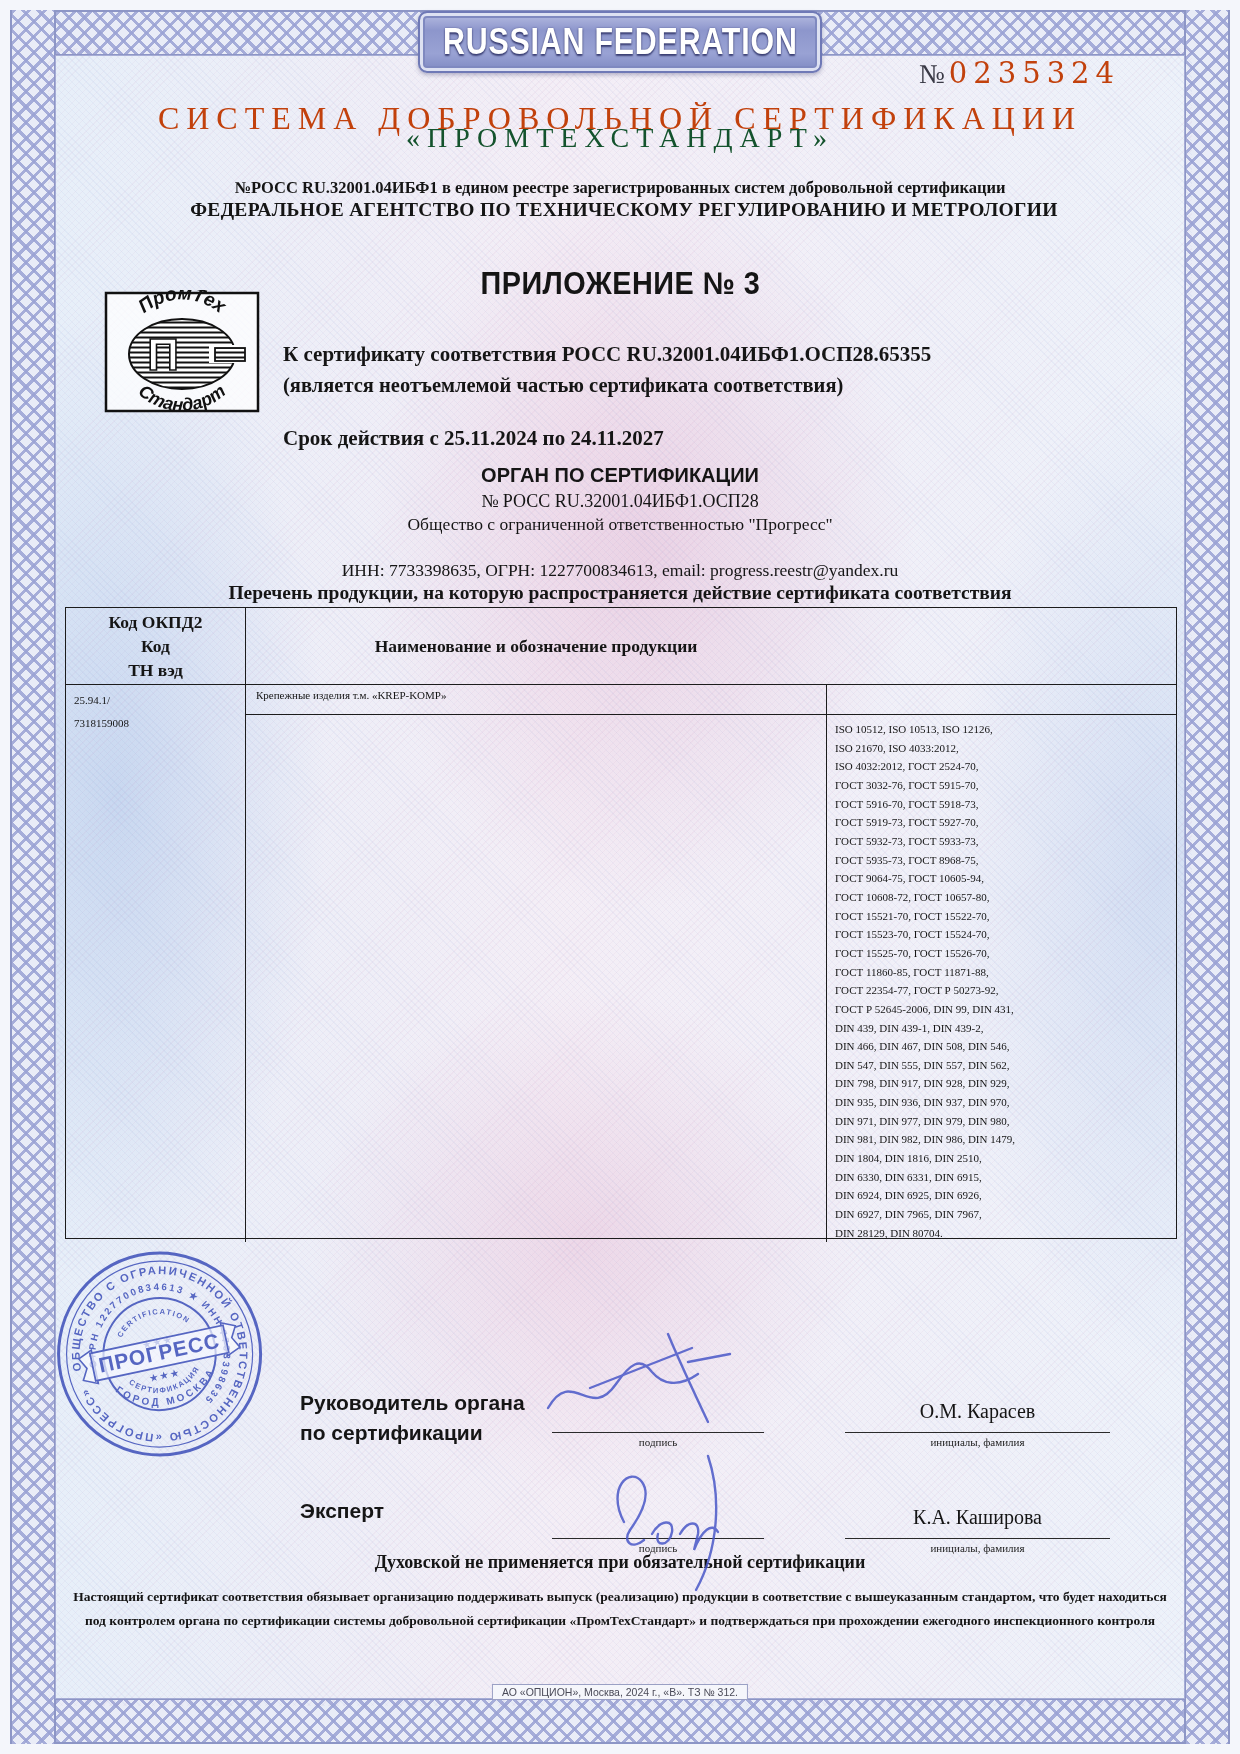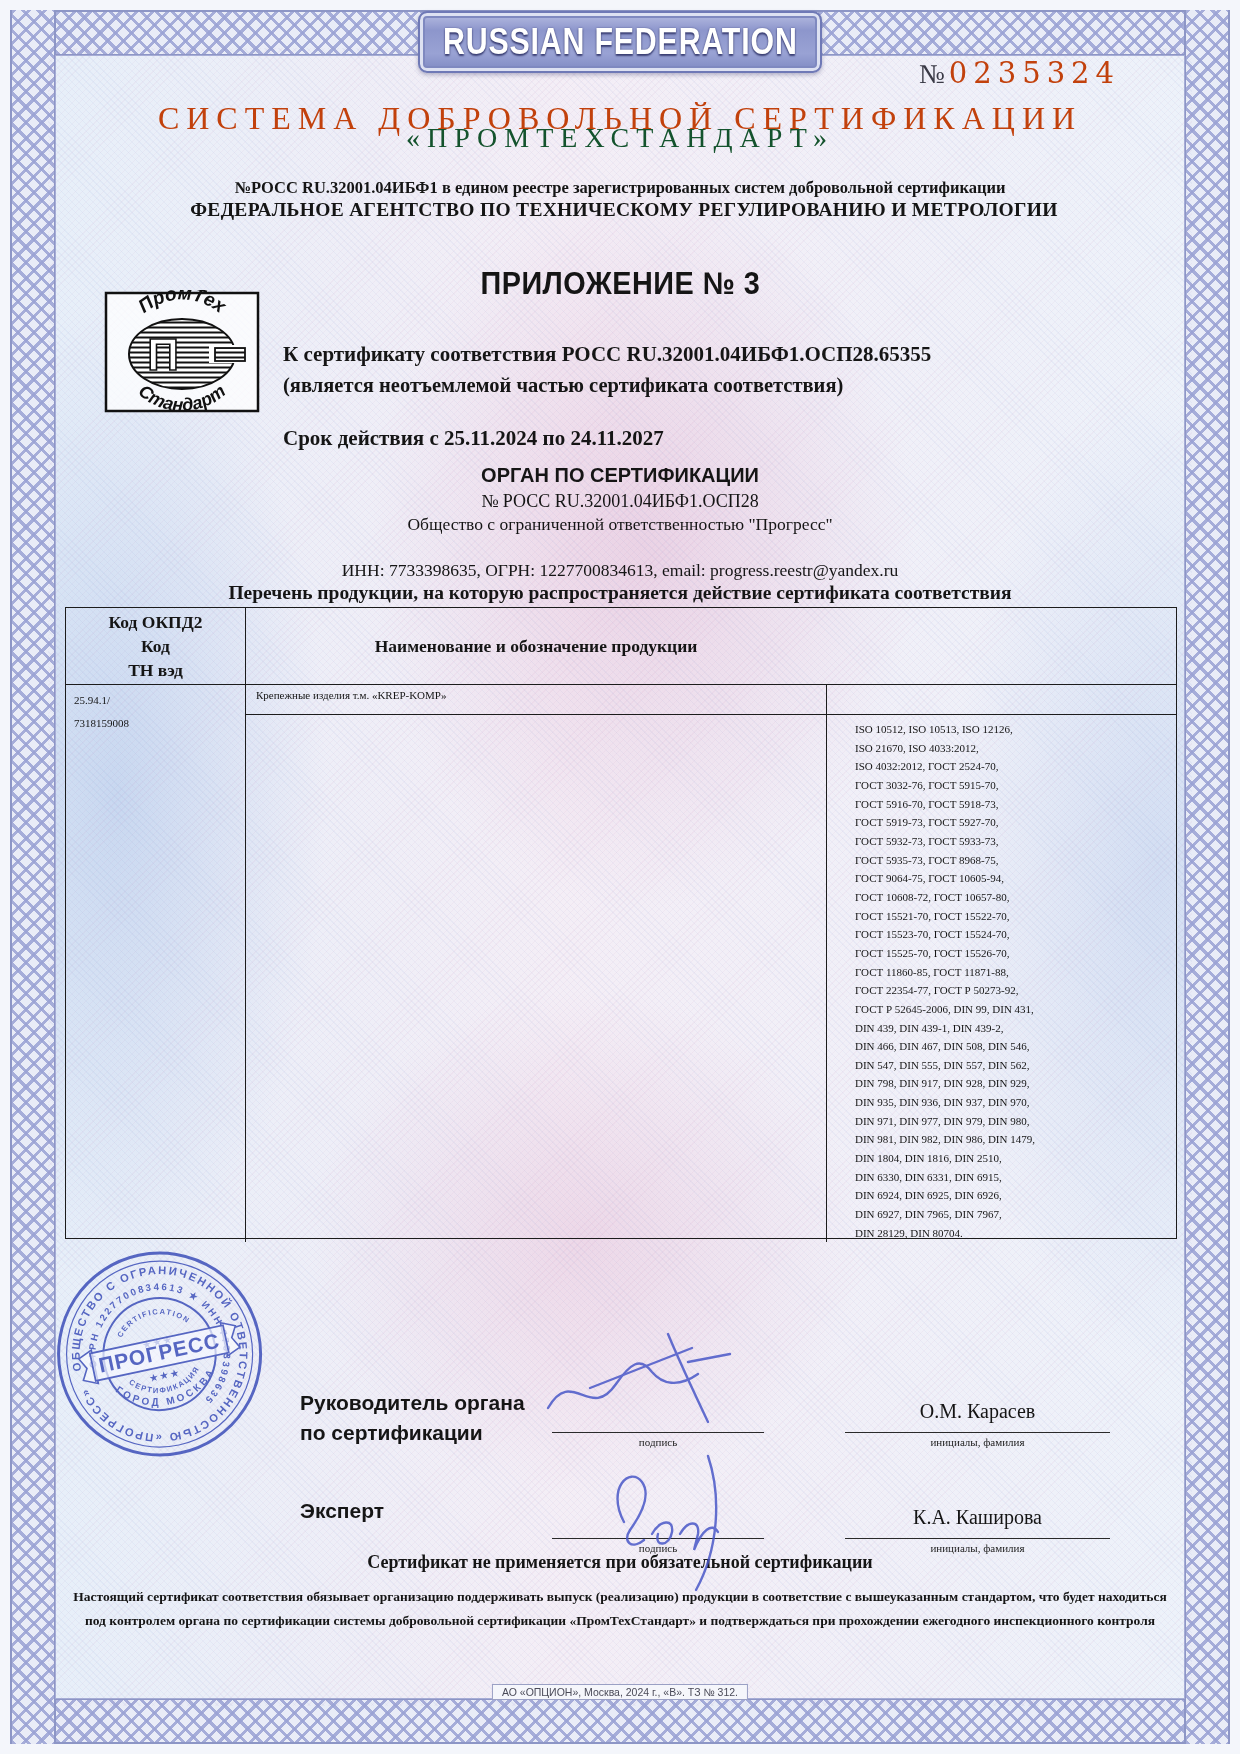--- a/index.html
+++ b/index.html
@@ -62,21 +62,21 @@
   .thead{display:grid;grid-template-columns:180px 580px 1fr;height:76px;border-bottom:1.6px solid #1c1c1c;}
   .th{display:flex;align-items:center;justify-content:center;text-align:center;font-weight:bold;font-size:17.5px;line-height:24px;}
   .th.c1{border-right:1.6px solid #1c1c1c;}
   .th.c3{border-left:1.6px solid #1c1c1c;}
   .tbody{display:grid;grid-template-columns:180px 580px 1fr;grid-template-rows:30px 1fr;height:552px;}
   .td{font-size:11px;}
   .cell-code{grid-column:1;grid-row:1/3;border-right:1.6px solid #1c1c1c;padding:4px 8px;line-height:23px;}
   .cell-product{grid-column:2;grid-row:1;border-bottom:1.4px solid #1c1c1c;padding:4px 10px 4px;}
   .cell-c3top{grid-column:3;grid-row:1;border-left:1.6px solid #1c1c1c;border-bottom:1.4px solid #1c1c1c;}
   .cell-b2{grid-column:2;grid-row:2;}
-  .cell-docs{grid-column:3;grid-row:2;border-left:1.6px solid #1c1c1c;padding:5px 6px 0 28px;line-height:18.65px;}
+  .cell-docs{grid-column:3;grid-row:2;border-left:1.6px solid #1c1c1c;padding:5px 6px 0 8px;line-height:18.65px;}
   .pre{white-space:pre-line;}
   
   .role{position:absolute;left:300px;font-family:"Liberation Sans","DejaVu Sans",sans-serif;font-weight:bold;font-size:21px;line-height:30px;z-index:4;}
   .role.head{top:1388px;}
   .role.expert{top:1496px;}
   .sigline{position:absolute;border-top:1.5px solid #2a2a2a;z-index:4;}
   .cap{position:absolute;font-size:11px;color:#222;text-align:center;z-index:4;}
   .name{position:absolute;font-size:20px;text-align:center;z-index:4;}
   .ink{position:absolute;z-index:5;pointer-events:none;}
   .notmand{top:1552px;font-weight:bold;font-size:18px;}
@@ -258,20 +258,20 @@
       <path d="M90 96 C 98 82, 110 82, 108 96 L 104 112 C 112 92, 122 84, 128 94"></path>
       <path d="M118 18 C 132 60, 128 112, 106 152"></path>
     </g>
   </svg>
   <div class="sigline" style="left:552px;top:1538px;width:212px"></div>
   <div class="cap" style="left:552px;top:1542px;width:212px">подпись</div>
   <div class="name" style="left:845px;top:1506px;width:265px">К.А. Каширова</div>
   <div class="sigline" style="left:845px;top:1538px;width:265px"></div>
   <div class="cap" style="left:845px;top:1542px;width:265px">инициалы, фамилия</div>
 
-  <div class="c notmand">Сертификат не применяется при обязательной сертификации</div>
+  <div class="c notmand">Духовской не применяется при обязательной сертификации</div>
   <div class="c fine">
     <span>Настоящий сертификат соответствия обязывает организацию поддерживать выпуск (реализацию) продукции в соответствие с вышеуказанным стандартом, что будет находиться</span><br>
     <span>под контролем органа по сертификации системы добровольной сертификации «ПромТехСтандарт» и подтверждаться при прохождении ежегодного инспекционного контроля</span>
   </div>
 
   <div class="chip">АО «ОПЦИОН», Москва, 2024 г., «В». ТЗ № 312.</div>
 </div>
 
 </body></html>

